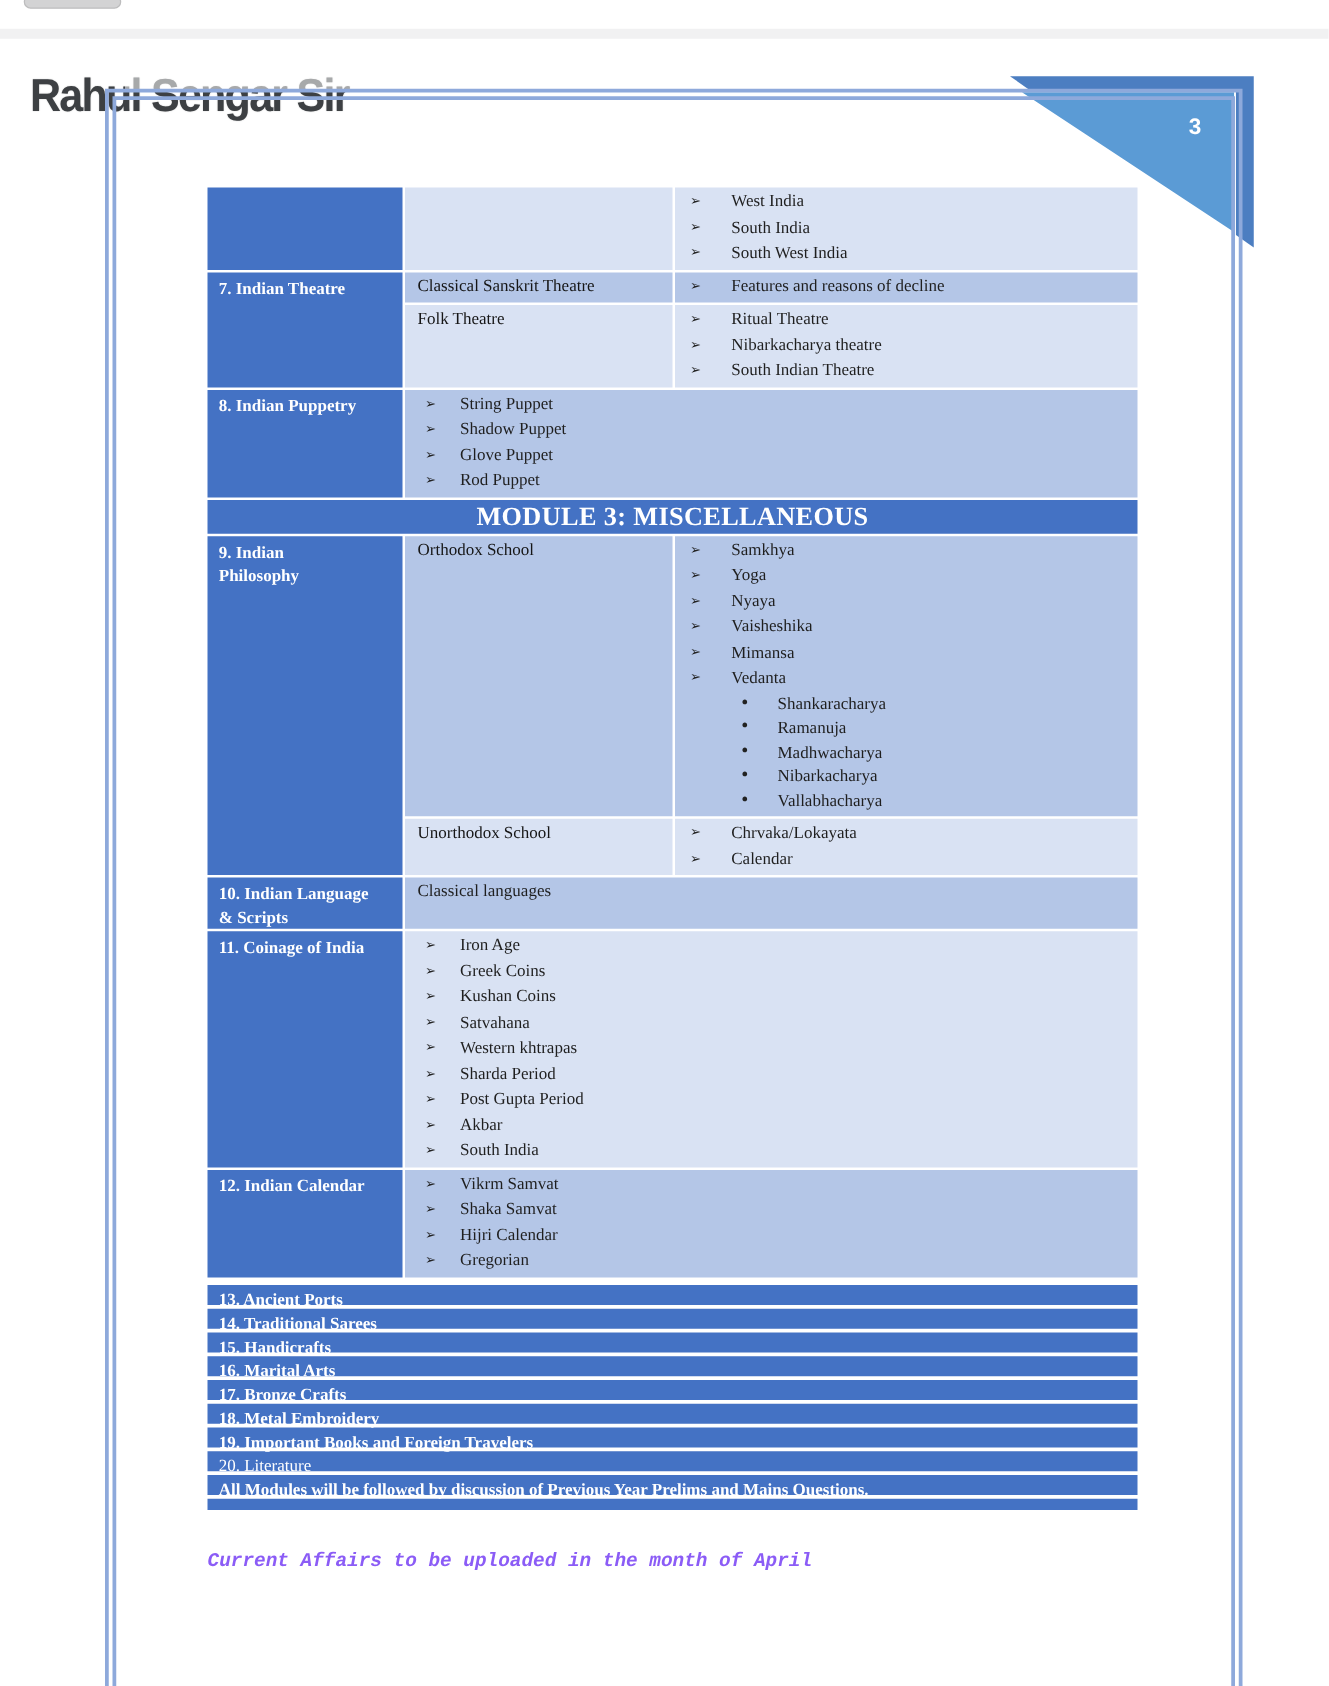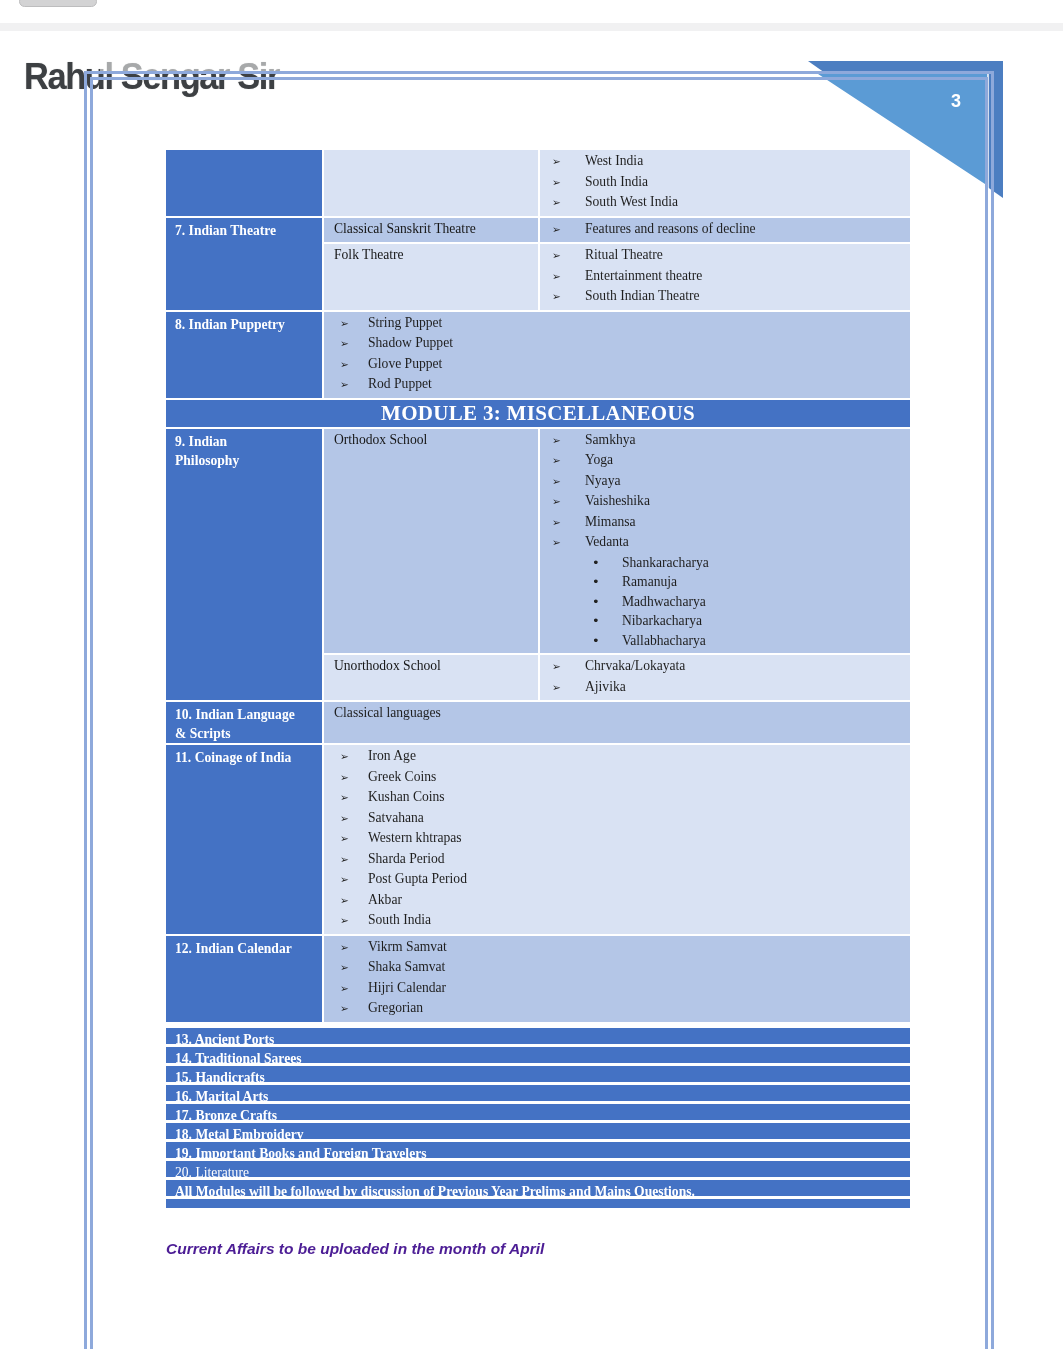--- a/index.html
+++ b/index.html
@@ -58,22 +58,22 @@
   .module{background:var(--table-dark-blue);color:#fff;font-weight:bold;text-align:center;
     font-size:21px;line-height:25px;padding:1px 0;margin-bottom:2px;letter-spacing:.3px;}
   .gaprow{height:4px;}
   .bar{background:var(--table-dark-blue);color:#fff;font-weight:bold;height:16px;line-height:23px;
     padding-left:9px;margin-bottom:3px;}
   .bar.reg{font-weight:normal;}
   .strip{background:var(--table-dark-blue);height:9px;}
 
   
   .footer-note{position:absolute;left:166px;top:1240px;z-index:2;
-    font-family:Liberation Sans, sans-serif;font-style:italic;font-weight:600;
-    font-size:15.5px;color:#4c1d95;}
+    font-family:Liberation Mono, monospace;font-style:italic;font-weight:600;
+    font-size:15.5px;color:#8b5cf6;}
 </style>
 </head>
 <body>
 
 <div class="top-tab"></div>
 <div class="page-gap-band"></div>
 
 <svg class="corner" width="210" height="150" viewBox="0 0 210 150">
   <polygon points="8,6 203,6 203,143" fill="var(--corner-back-blue)"></polygon>
   <polygon points="15,18 188,18 188,132" fill="var(--corner-front-blue)" stroke="#ffffff" stroke-width="1.5"></polygon>
@@ -122,21 +122,21 @@
         </div>
         <div class="sub">
           <div class="c2 bg-light">Folk Theatre</div>
           <div class="c3 bg-light">
             <div class="item">
               <span class="mk">➢</span>
               <span>Ritual Theatre</span>
             </div>
             <div class="item">
               <span class="mk">➢</span>
-              <span>Entertainment theatre</span>
+              <span>Nibarkacharya theatre</span>
             </div>
             <div class="item">
               <span class="mk">➢</span>
               <span>South Indian Theatre</span>
             </div>
           </div>
         </div>
       </div>
     </div>
     <div class="group">
@@ -218,21 +218,21 @@
         </div>
         <div class="sub">
           <div class="c2 bg-light">Unorthodox School</div>
           <div class="c3 bg-light">
             <div class="item">
               <span class="mk">➢</span>
               <span>Chrvaka/Lokayata</span>
             </div>
             <div class="item">
               <span class="mk">➢</span>
-              <span>Ajivika</span>
+              <span>Calendar</span>
             </div>
           </div>
         </div>
       </div>
     </div>
     <div class="group">
       <div class="c1">10. Indian Language
 &amp; Scripts</div>
       <div class="right">
         <div class="merged bg-medium">

